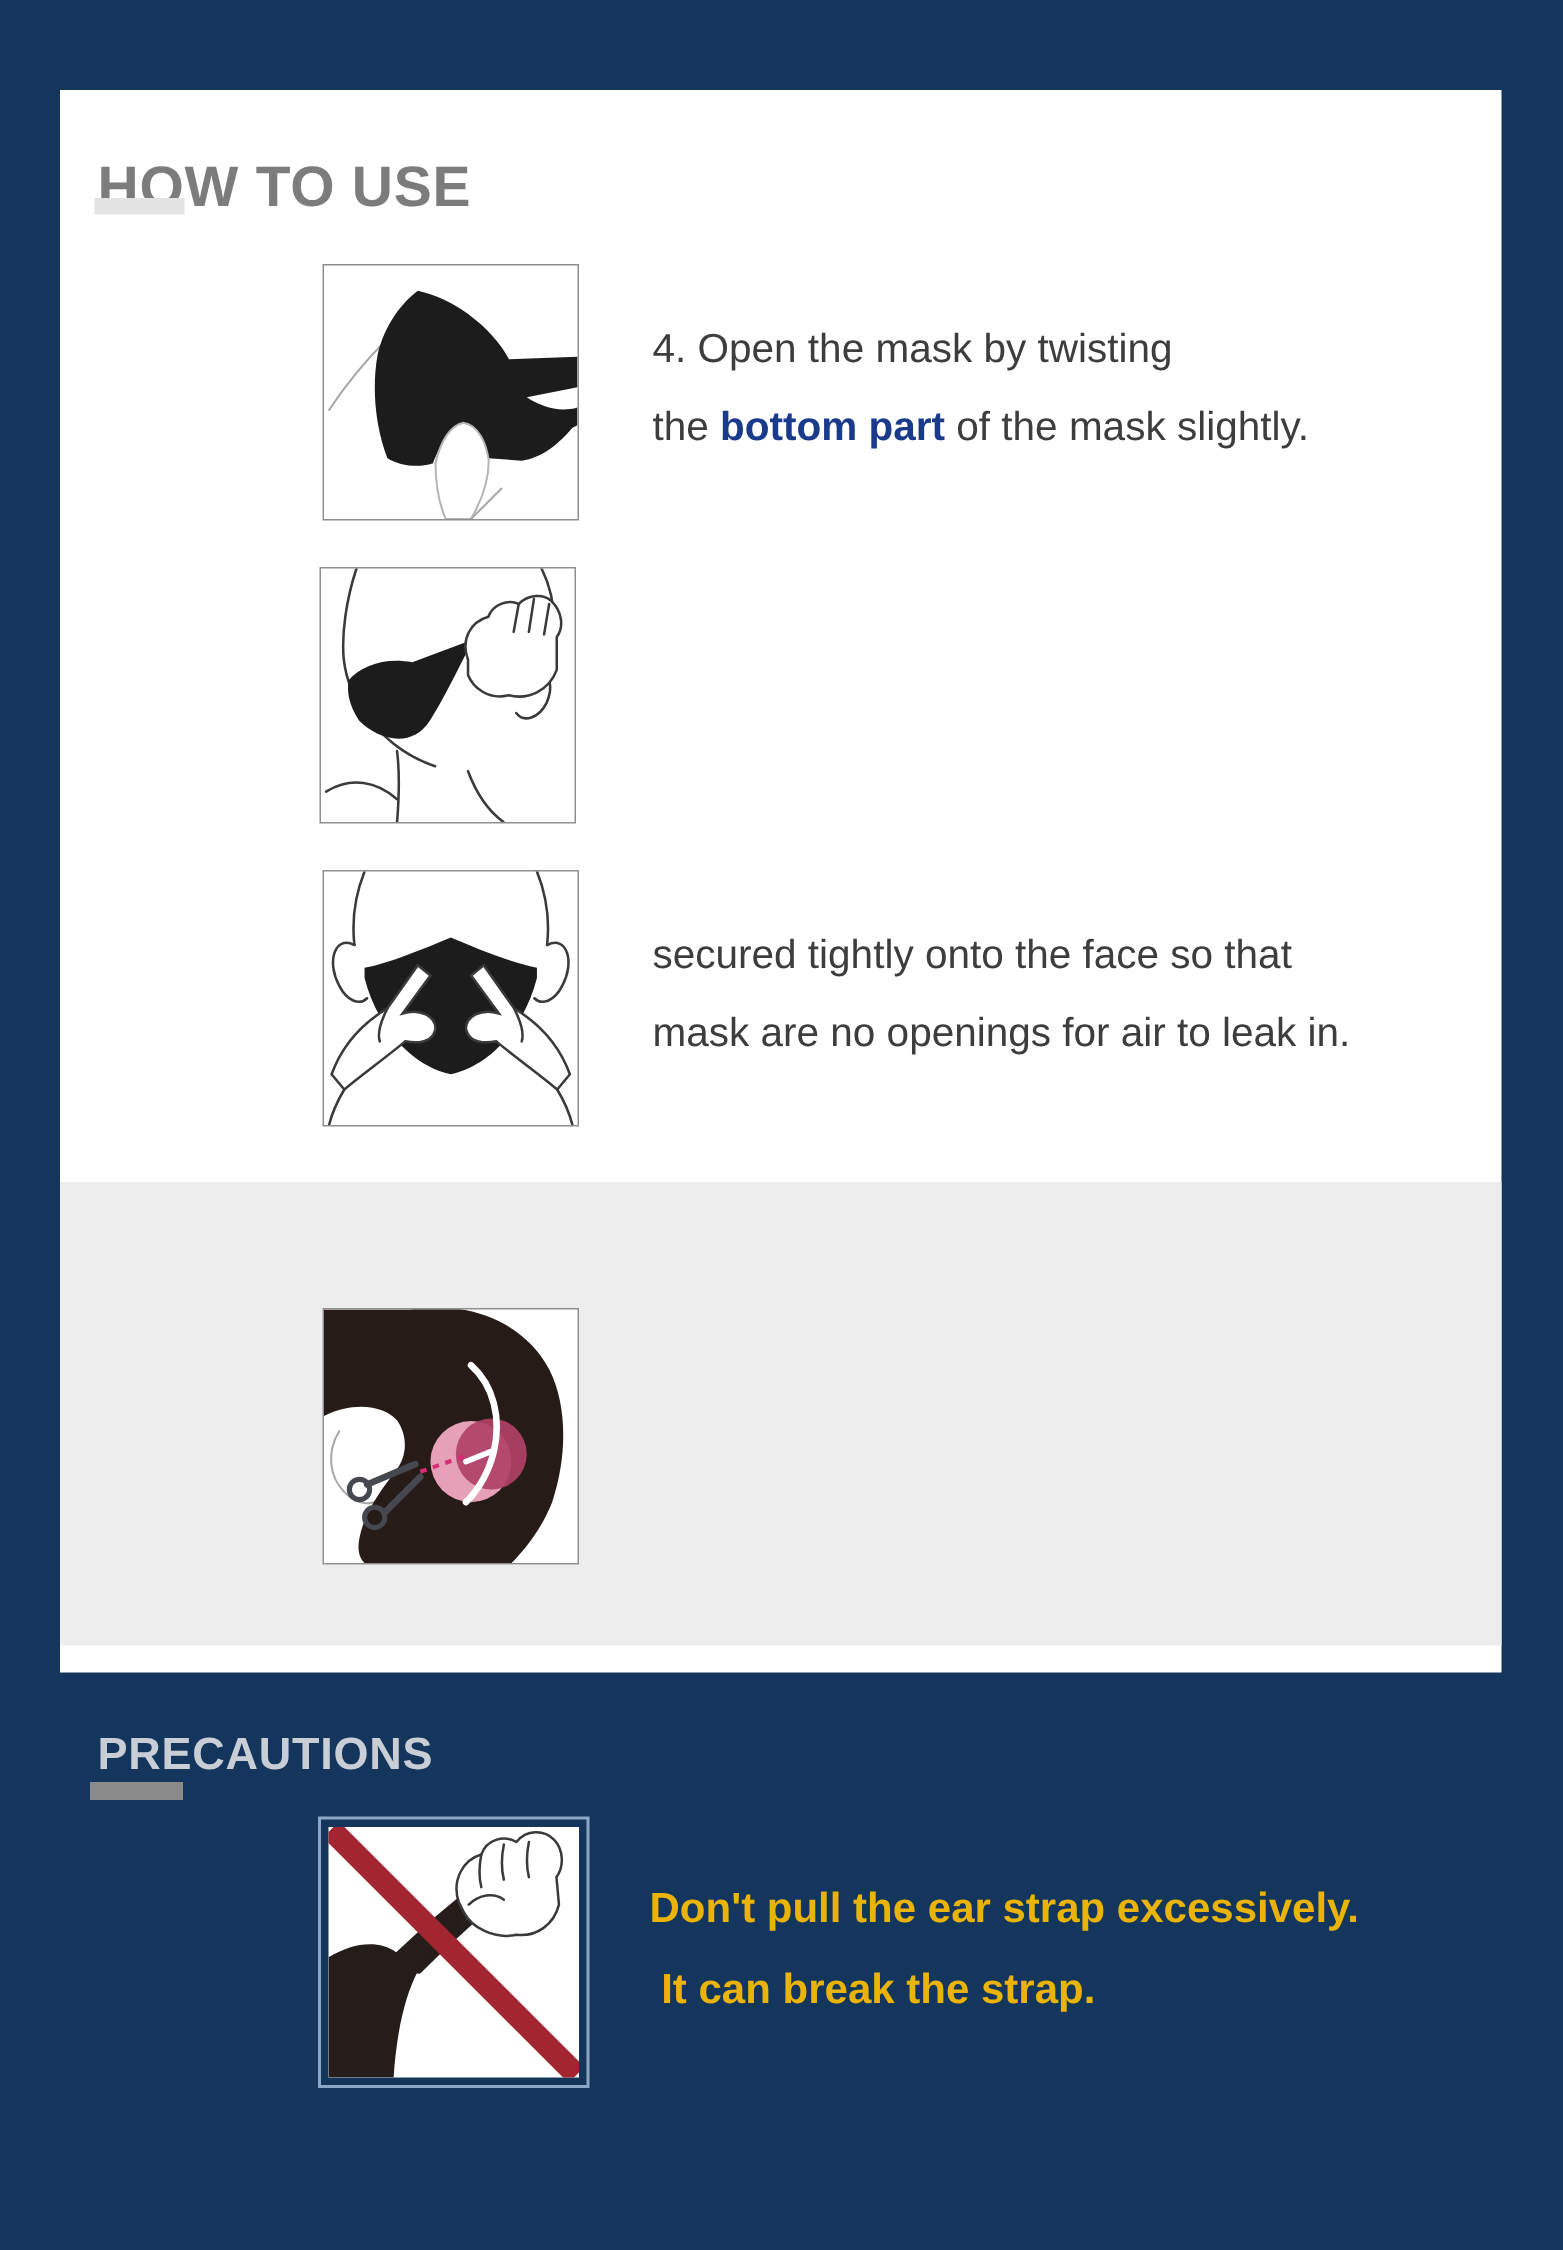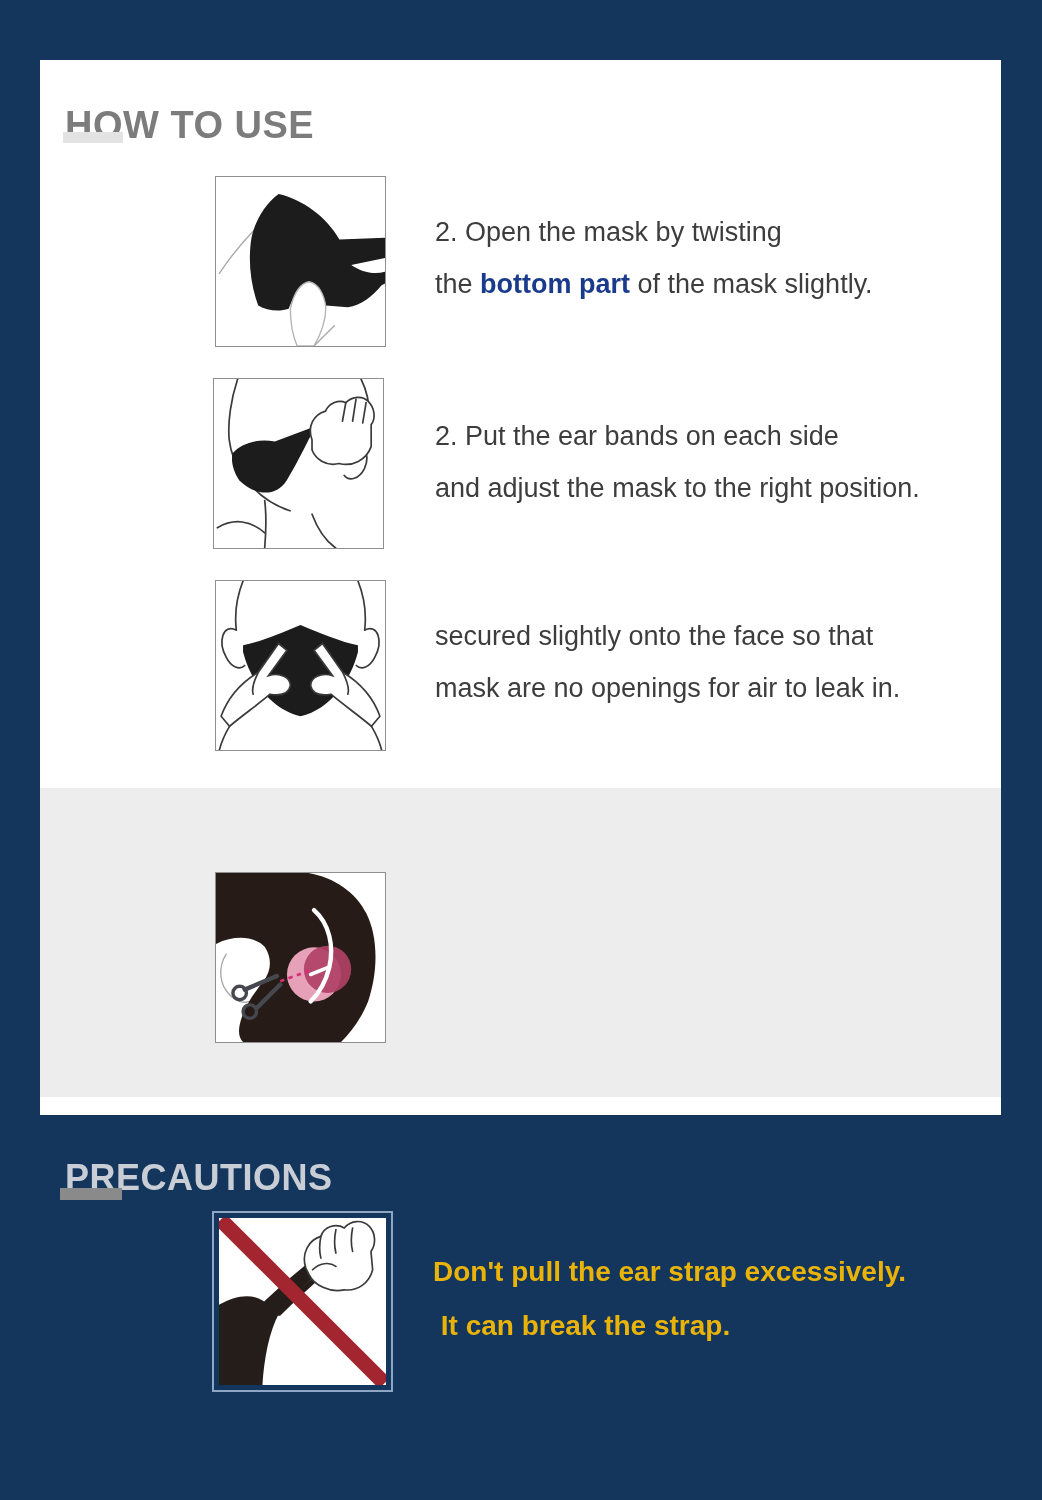--- a/index.html
+++ b/index.html
@@ -14,21 +14,21 @@
     position:absolute; left:40px; top:60px;
     width:961px; height:1055px;
     background:var(--panel, #ffffff);
   }
   .abs { position:absolute; }
 
   .sec-title {
     font-weight:700; letter-spacing:0.5px; white-space:pre; line-height:1.1;
   }
   .title-howto   { left:25px; top:20px;  font-size:38px; color:var(--heading-gray,#7c7c7c); }
-  .title-precaut { left:65px; top:1128px; font-size:36px; color:var(--precautions-heading,#c9ced6); }
+  .title-precaut { left:65px; top:1128px; font-size:30px; color:var(--precautions-heading,#c9ced6); }
 
   .bar { position:absolute; }
   .bar-1 { left:23px; top:72px;  width:60px; height:11px; background:var(--bar-light,#e3e3e3); }
   .bar-3 { left:60px; top:1188px; width:62px; height:12px; background:var(--bar-dark,#8a8a8a); }
 
   .tip-band {
     position:absolute; left:0; top:728px; width:961px; height:309px;
     background:var(--tip-band,#ededed);
   }
 
@@ -78,63 +78,59 @@
 
     <div class="illus-box box-step1">
       <svg viewBox="0 0 100 100" aria-hidden="true">
         <path class="line-faint" d="M2,57 C8,48 16,38 24,30 C28,26 31,20 33,15"></path>
         <path d="M37,10 C29,16 23,26 21,36 C19,48 20,63 25,76 C30,79 37,80 43,78 C46,70 50,64 55,63 C60,64 64,70 65,76 L78,77 C86,76 93,70 98,64 L100,63 L100,56 C93,58 86,56 80,52 L100,48 L100,36 L73,37 C66,24 51,13 37,10 Z" fill="#1c1c1c"></path>
         <path d="M44,78 C46,69 50,63 55,62 C61,63 64,70 65,77 C65,85 62,93 58,100 L48,100 C45,93 44,85 44,78 Z" fill="#ffffff" stroke="#b5b5b5" stroke-width="0.8"></path>
         <path class="line-faint" d="M58,100 C63,95 67,91 70,88"></path>
       </svg>
     </div>
     <div class="step-text text-step1">
-      <div class="t-line">2. Open the mask by twisting</div>
+      <div class="t-line">4. Open the mask by twisting</div>
       <div class="t-line"><span>the </span><span class="hl">bottom part</span><span> of the mask slightly.</span></div>
     </div>
 
     <div class="illus-box box-step2">
       <svg viewBox="0 0 100 100" aria-hidden="true">
         <path class="line-art" d="M14,0 C10,12 8,26 9,36 C10,44 13,51 17,56"></path>
         <path class="line-art" d="M87,0 C90,6 92,14 92,22"></path>
         <path class="line-art" d="M80,42 C88,37 93,44 89,53 C86,59 80,61 77,57"></path>
         <path class="line-art" d="M17,56 C23,66 33,74 45,78"></path>
         <path class="line-art" d="M30,72 C31,80 31,88 30,100"></path>
         <path class="line-art" d="M58,80 C61,88 65,95 72,100"></path>
         <path class="line-art" d="M2,88 C12,82 22,84 30,91"></path>
         <path d="M11,44 C16,38 26,35 36,37 L60,28 C53,42 48,52 43,60 C36,71 23,68 15,60 C11,54 10,48 11,44 Z" fill="#1c1c1c"></path>
         <path d="M60,28 L68,23 L71,28 L63,34 Z" fill="#1c1c1c"></path>
         <path d="M58,36 C55,28 59,21 66,19 C68,14 74,12 78,14 C82,10 88,10 91,13 C95,17 96,23 93,27 L93,40 C90,48 82,52 74,50 C66,52 60,47 58,42 Z" fill="#ffffff" stroke="#3a3a3a" stroke-width="1"></path>
         <path class="line-art" d="M78,14 L76,25 M84,12 L82,25 M90,14 L88,26"></path>
       </svg>
-    </div>
-    <div class="step-text text-step2">
-      <div class="t-line">2. Put the ear bands on each side</div>
-      <div class="t-line">and adjust the mask to the right position.</div>
     </div>
 
     <div class="illus-box box-step3">
       <svg viewBox="0 0 100 100" aria-hidden="true">
         <path class="line-art" d="M16,0 C12,10 11,20 12,29"></path>
         <path class="line-art" d="M84,0 C88,10 89,20 88,29"></path>
         <path class="line-art" d="M12,29 C4,25 1,36 6,45 C9,51 14,53 17,50"></path>
         <path class="line-art" d="M88,29 C96,25 99,36 94,45 C91,51 86,53 83,50"></path>
         <path d="M50,26 C38,31 26,36 16,38 L16,42 C20,58 32,76 50,80 C68,76 80,58 84,42 L84,38 C74,36 62,31 50,26 Z" fill="#1c1c1c"></path>
         <g>
           <path d="M3,80 C7,69 15,60 25,54 L37,37 L42,41 L31,56 C38,54 44,57 44,62 C43,67 38,68 32,67 C25,73 15,80 8,86 Z" fill="#ffffff" stroke="#3a3a3a" stroke-width="1"></path>
           <path class="line-art" d="M8,86 C5,91 3,96 2,100 M25,54 C22,60 21,64 22,67"></path>
         </g>
         <g transform="translate(100,0) scale(-1,1)">
           <path d="M3,80 C7,69 15,60 25,54 L37,37 L42,41 L31,56 C38,54 44,57 44,62 C43,67 38,68 32,67 C25,73 15,80 8,86 Z" fill="#ffffff" stroke="#3a3a3a" stroke-width="1"></path>
           <path class="line-art" d="M8,86 C5,91 3,96 2,100 M25,54 C22,60 21,64 22,67"></path>
         </g>
       </svg>
     </div>
     <div class="step-text text-step3">
-      <div class="t-line">secured slightly onto the face so that</div>
+      <div class="t-line">secured tightly onto the face so that</div>
       <div class="t-line">mask are no openings for air to leak in.</div>
     </div>
 
     <div class="tip-band">
 
       <div class="illus-box box-tip">
         <svg viewBox="0 0 100 100" aria-hidden="true">
           <path class="line-faint" d="M6,48 C1,56 2,66 8,72 C13,77 19,78 23,74"></path>
           <path d="M0,0 L0,42 C12,36 24,38 29,44 C33,50 33,58 28,64 C22,72 16,80 14,90 C13,95 14,98 16,100 L74,100 C80,94 86,86 90,76 C96,58 96,38 89,24 C80,6 58,-4 34,0 Z" fill="#261b17"></path>
           <circle cx="58" cy="60" r="16" fill="#f0a9c1" fill-opacity="0.95"></circle>

